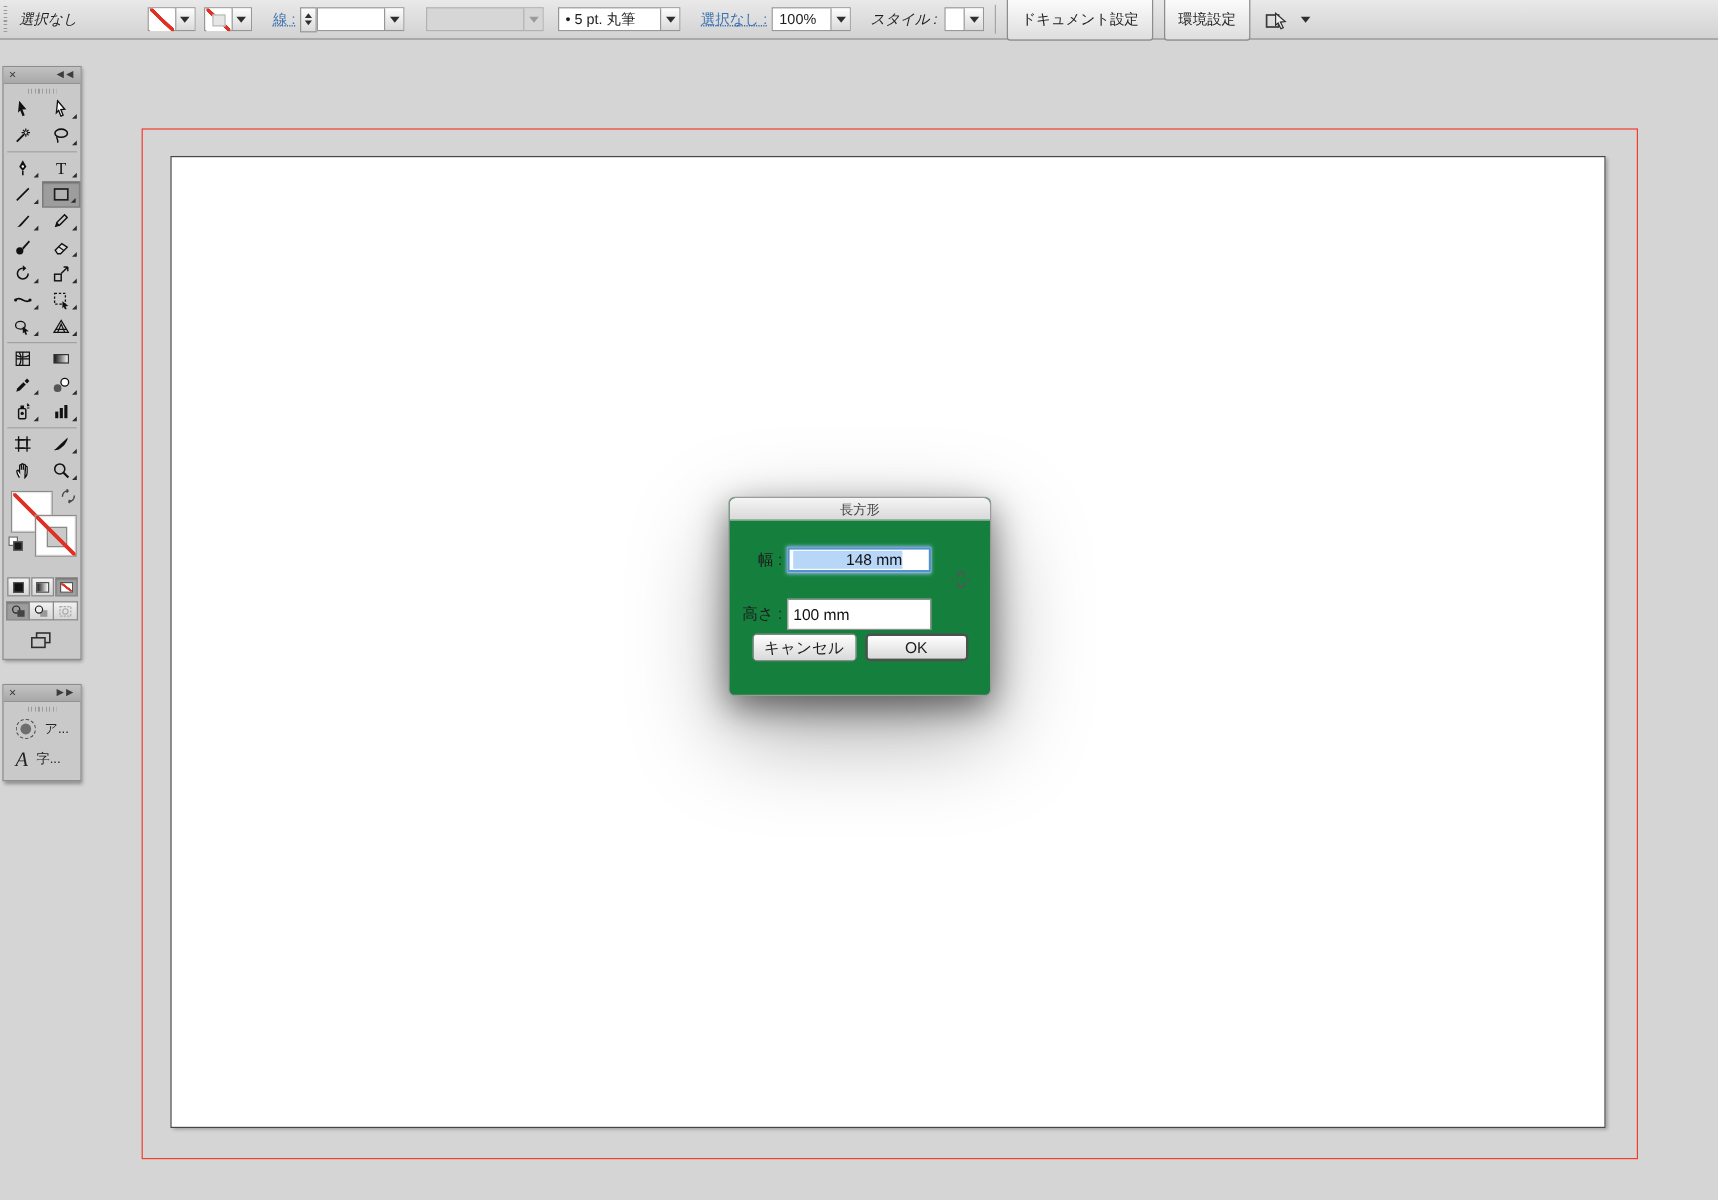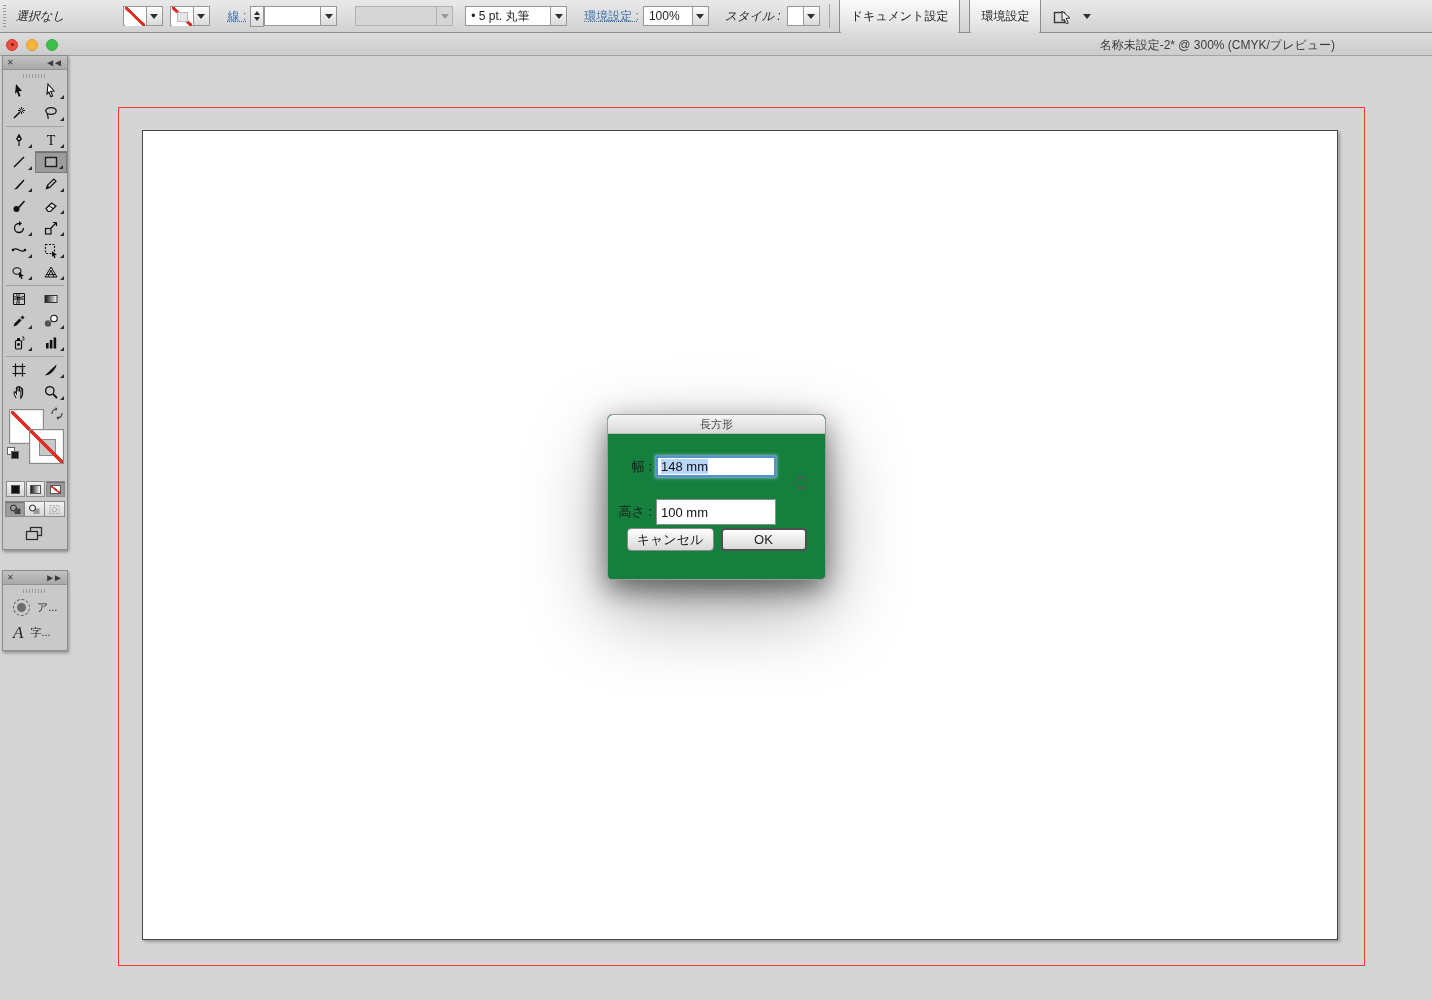--- a/index.html
+++ b/index.html
@@ -119,21 +119,21 @@
     background:#15803d; border:1px solid #9b9b9b; border-radius:5px;
     box-shadow:0 10px 28px rgba(0,0,0,.5), 0 30px 80px rgba(0,0,0,.35); }
   .dlg-title { height:19px; border-bottom:1px solid #bdbdbd; border-radius:5px 5px 0 0;
     background:linear-gradient(#f5f5f5,#d9d9d9); display:flex; align-items:center; justify-content:center;
     font-size:11px; color:#444; }
   .dlg-row { position:absolute; display:flex; align-items:center; }
   .dlg-label { font-size:13px; color:#1c1c1c; width:48px; text-align:right; padding-right:4px; white-space:nowrap; }
   .dlg-input { width:120px; height:21px; background:#fff; border:1px solid #8f8f8f;
     font-size:13px; display:flex; align-items:center; padding:12px 4px; color:#111; }
   .dlg-input.focused { border:2px solid #5591cf; box-shadow:0 0 3px 1px #8fb9e4; padding:0 3px; }
-  .sel-text { background:#b8d7f8; }
+  .sel-text { background:#b8d7f8;padding-left:44px; }
   .chain-ic { position:absolute; left:183px; top:59px; }
   .dlg-buttons { position:absolute; left:0; top:113px; width:100%; display:flex; justify-content:center; gap:7px; }
   .dlg-btn { height:23px; border-radius:4px; background:linear-gradient(#fefefe,#d9d9d9);
     font-size:13px; color:#1c1c1c; display:flex; align-items:center; justify-content:center; }
   .dlg-btn.cancel { width:87px; border:1px solid #8a8a8a; }
   .dlg-btn.ok { width:86px; border:2px solid #4f4f4f; }
 </style>
 </head>
 <body>
 
@@ -180,21 +180,21 @@
         </span>
     </div>
 
     <div class="combo" style="margin-left:12px">
       <span class="val" style="width:84px">• 5 pt. 丸筆</span>
       <span class="dd-btn">
           <span class="tri-down"></span>
         </span>
     </div>
 
-    <span class="ob-link" style="margin-left:17px">環境設定 :</span>
+    <span class="ob-link" style="margin-left:17px">選択なし :</span>
     <div class="combo">
       <span class="val" style="width:48px">100%</span>
       <span class="dd-btn">
           <span class="tri-down"></span>
         </span>
     </div>
 
     <span class="ob-label" style="margin-left:16px">スタイル :</span>
     <div class="combo">
       <span class="val" style="width:15px"></span>
@@ -210,26 +210,20 @@
 
     <div class="align-art">
       <svg width="24" height="17" viewBox="0 0 24 17">
         <rect x="1.5" y="4.5" width="10" height="10" fill="none" stroke="#3a3a3a" stroke-width="1.4"></rect>
         <path d="M9 3l8 7-4 .4 2.4 4.6-2 .9-2.3-4.7L9 13z" fill="#eee" stroke="#2e2e2e" stroke-width="1"></path>
       </svg>
       <span class="tri-down"></span>
     </div>
   </div>
 
-  <div class="titlebar">
-    <span class="tl red"></span>
-    <span class="tl yellow"></span>
-    <span class="tl green"></span>
-    <span class="win-title">名称未設定-2* @ 300% (CMYK/プレビュー)</span>
-  </div>
 
   <div class="red-guide"></div>
   <div class="artboard"></div>
 
   <div class="panel" style="left:2px; top:55px; width:66px;">
     <div class="panel-hd">
       <span class="x">✕</span>
       <span class="chev">◄◄</span>
     </div>
     <div class="grip-h"></div>

